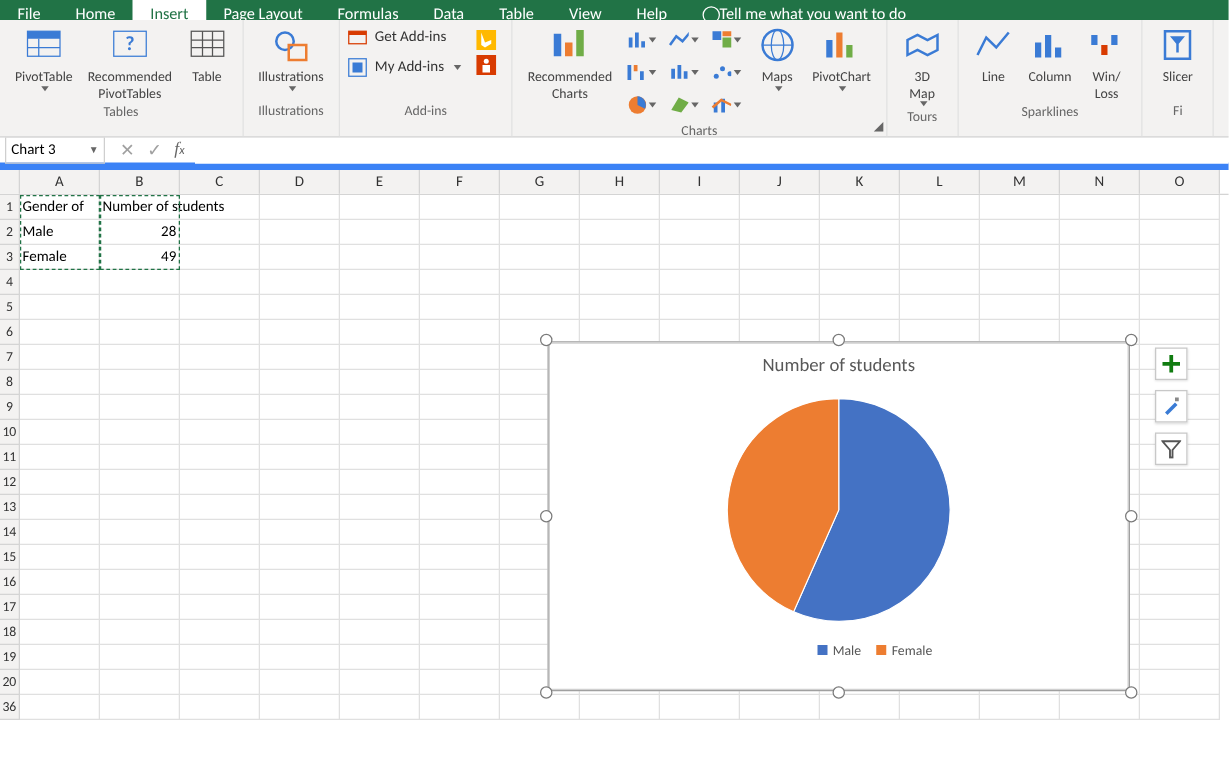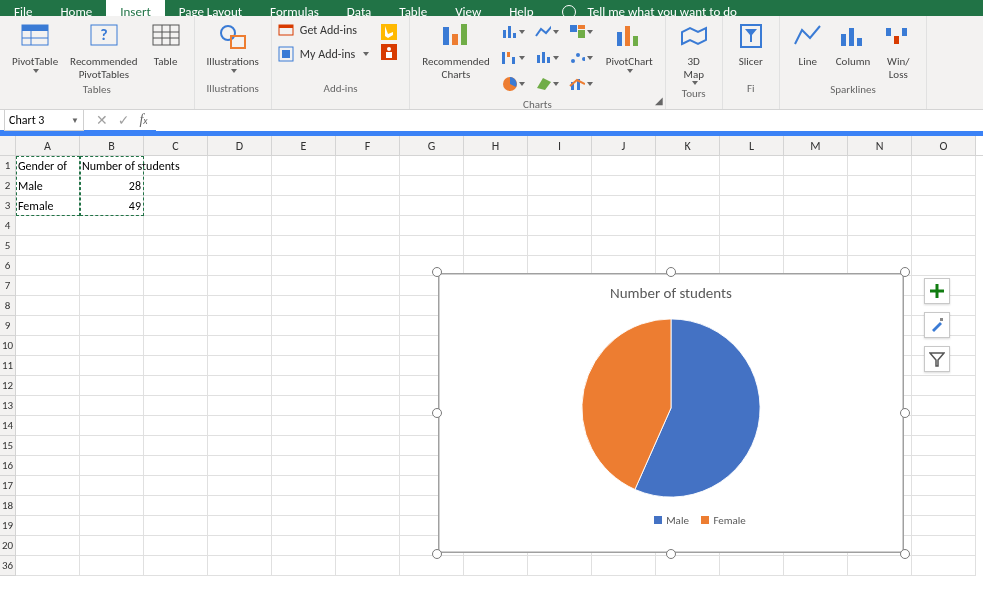--- a/index.html
+++ b/index.html
@@ -2,21 +2,21 @@
 <html><head>
 <meta charset="utf-8">
 <style>
   * { box-sizing: border-box; margin: 0; padding: 0; font-family: "Segoe UI", Calibri, sans-serif; }
   body { background: #fff; width: 983px; height: 612px; overflow: hidden; position: relative; }
 
   
   .tabstrip { background: #217346; height: 16px; display: flex; color: #fff; font-size: 13px; }
   .tabstrip div { padding: 0 14px; height: 24px; line-height: 24px; cursor: pointer; }
   .tabstrip .active { background: #fff; color: #217346; }
-  .tabstrip .tell { display: flex; align-items: center; gap: 12px; justify-content: flex-end; }
+  .tabstrip .tell { display: flex; align-items: center; gap: 0; justify-content: flex-end; }
   .bulb { width: 14px; height: 14px; border: 1.5px solid #fff; border-radius: 50%; position: relative; }
   .bulb::after { content: ""; position: absolute; bottom: -4px; left: 3px; width: 4px; height: 4px; background: #fff; }
 
   
   .ribbon { height: 94px; background: #f3f2f1; border-bottom: 1px solid #d4d4d4; display: flex; position: relative; }
   .group { display: flex; flex-direction: column; justify-content: space-between; padding: 4px 6px 0 6px; border-right: 1px solid #e1e1e1; }
   .group-buttons { display: flex; }
   .rbtn { display: flex; flex-direction: column; align-items: center; font-size: 11px; color: #444; padding: 2px 6px; line-height: 1.15; text-align: center; cursor: pointer; }
   .rbtn .ic { width: 32px; height: 32px; margin-bottom: 2px; }
   .group-label { font-size: 11px; color: #666; text-align: center; padding-bottom: 14px; }
@@ -246,20 +246,29 @@
             <svg>
               <rect x="2" y="6" width="3" height="8" fill="#3a7bd5"></rect>
               <rect x="8" y="3" width="3" height="11" fill="#3a7bd5"></rect>
               <polyline points="1,10 8,4 16,8" fill="none" stroke="#ed7d31" stroke-width="2"></polyline>
             </svg>
             <span class="caret"></span>
           </div>
       </div>
       <div class="rbtn">
         <svg class="ic">
+            <circle cx="16" cy="14" r="12" fill="none" stroke="#3a7bd5" stroke-width="2"></circle>
+            <ellipse cx="16" cy="14" rx="5" ry="12" fill="none" stroke="#3a7bd5"></ellipse>
+            <line x1="4" y1="14" x2="28" y2="14" stroke="#3a7bd5"></line>
+          </svg>
+        <span>Maps</span>
+          <span class="caret"></span>
+      </div>
+      <div class="rbtn">
+        <svg class="ic">
             <rect x="4" y="10" width="5" height="14" fill="#3a7bd5"></rect>
             <rect x="12" y="4" width="5" height="20" fill="#ed7d31"></rect>
             <rect x="20" y="14" width="5" height="10" fill="#70ad47"></rect>
           </svg>
         <span>PivotChart</span>
           <span class="caret"></span>
       </div>
     </div>
     <div class="group-label">Charts</div>
     <span class="dlg-launch">◢</span>
@@ -276,33 +285,20 @@
           <span class="caret"></span>
       </div>
     </div>
     <div class="group-label">Tours</div>
   </div>
 
   <div class="group">
     <div class="group-buttons">
       <div class="rbtn">
         <svg class="ic">
-            <rect x="6" y="3" width="20" height="22" fill="none" stroke="#3a7bd5" stroke-width="2"></rect>
-            <polygon points="10,7 22,7 17,13 17,20 15,20 15,13" fill="#3a7bd5"></polygon>
-          </svg>
-        <span>Slicer</span>
-      </div>
-    </div>
-    <div class="group-label">Fi</div>
-  </div>
-
-  <div class="group">
-    <div class="group-buttons">
-      <div class="rbtn">
-        <svg class="ic">
             <polyline points="3,22 10,8 18,16 28,4" fill="none" stroke="#3a7bd5" stroke-width="2"></polyline>
           </svg>
         <span>Line</span>
       </div>
       <div class="rbtn">
         <svg class="ic">
             <rect x="4" y="12" width="5" height="12" fill="#3a7bd5"></rect>
             <rect x="12" y="6" width="5" height="18" fill="#3a7bd5"></rect>
             <rect x="20" y="16" width="5" height="8" fill="#3a7bd5"></rect>
           </svg>
@@ -312,20 +308,33 @@
         <svg class="ic">
             <rect x="4" y="6" width="5" height="8" fill="#3a7bd5"></rect>
             <rect x="12" y="14" width="5" height="8" fill="#d83b01"></rect>
             <rect x="20" y="6" width="5" height="8" fill="#3a7bd5"></rect>
           </svg>
         <span style="white-space:pre-line;">Win/
 Loss</span>
       </div>
     </div>
     <div class="group-label">Sparklines</div>
+  </div>
+
+  <div class="group">
+    <div class="group-buttons">
+      <div class="rbtn">
+        <svg class="ic">
+            <rect x="6" y="3" width="20" height="22" fill="none" stroke="#3a7bd5" stroke-width="2"></rect>
+            <polygon points="10,7 22,7 17,13 17,20 15,20 15,13" fill="#3a7bd5"></polygon>
+          </svg>
+        <span>Slicer</span>
+      </div>
+    </div>
+    <div class="group-label">Fi</div>
   </div>
 </div>
 
 <div class="fx-row">
   <div class="namebox">
     <span>Chart 3</span>
     <span class="dd">▼</span>
   </div>
   <div class="fx-controls">
     <span>✕</span>

